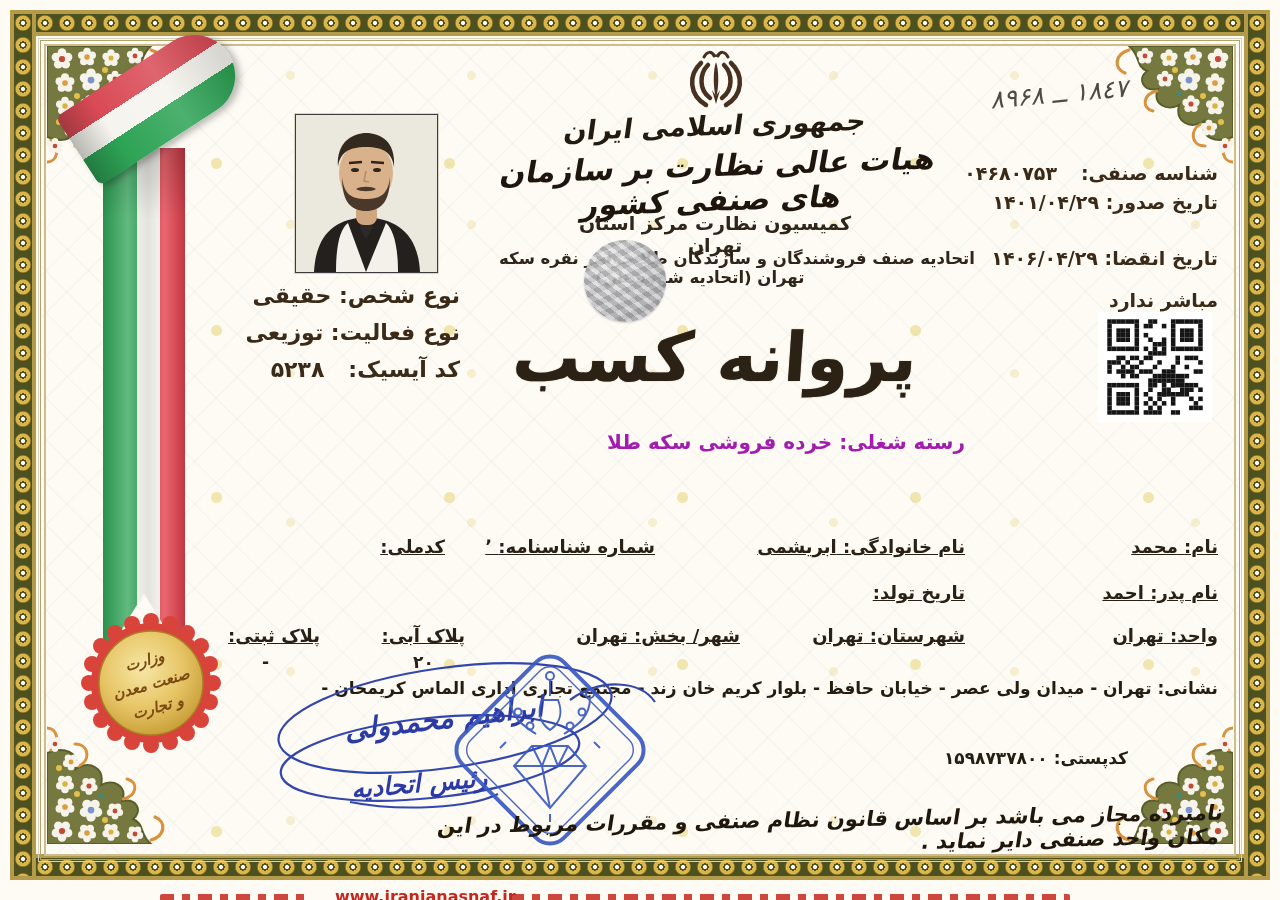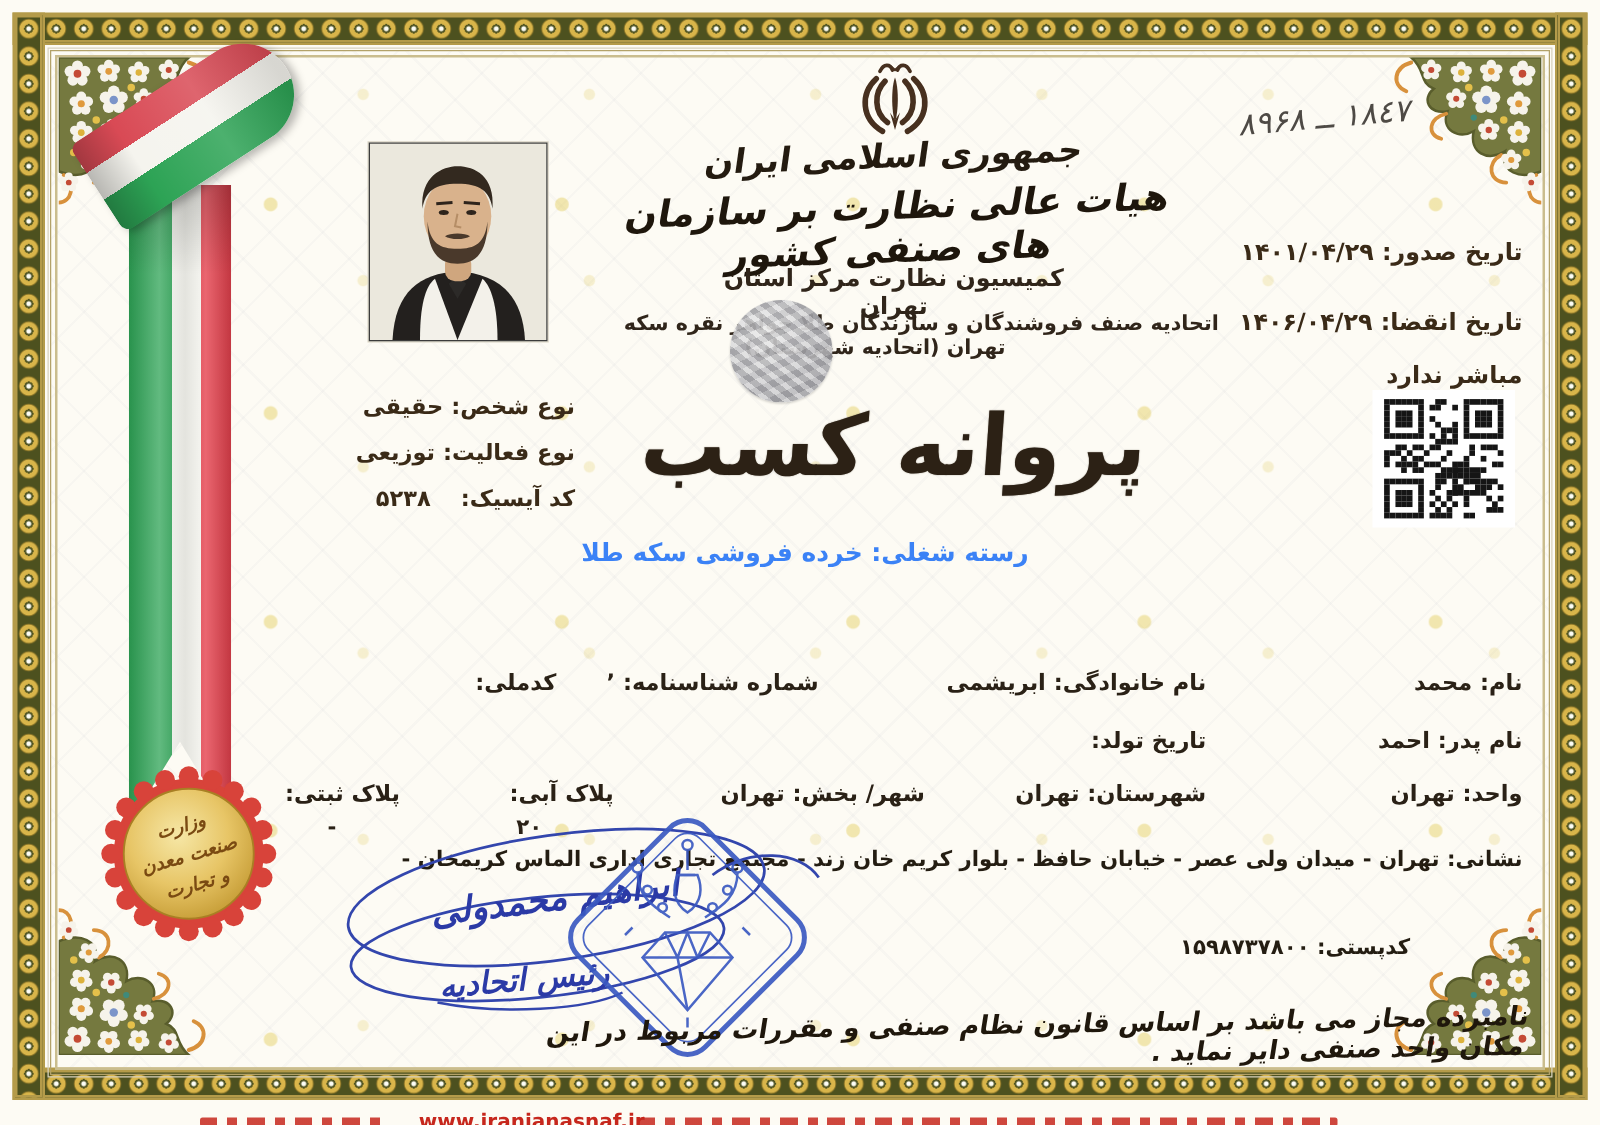--- a/index.html
+++ b/index.html
@@ -66,32 +66,32 @@
   .hologram{position:absolute;left:584px;top:240px;width:82px;height:82px;border-radius:50%;
     background:
       repeating-linear-gradient(38deg, rgba(255,255,255,.35) 0 4px, rgba(120,120,125,.25) 4px 9px),
       repeating-linear-gradient(-24deg, rgba(255,255,255,.25) 0 6px, rgba(140,140,148,.3) 6px 12px),
       radial-gradient(circle at 35% 30%, #d8d8d8, #a9a9ad 60%, #8f8f94);
     opacity:.92;box-shadow:0 1px 2px rgba(0,0,0,.2);}
   .hw-num{position:absolute;left:990px;top:78px;width:170px;direction:rtl;text-align:left;
     font-size:25px;color:#4e4a45;transform:rotate(-5deg);font-style:italic;letter-spacing:2px;}
   
   .rf{position:absolute;direction:rtl;font-weight:bold;color:#3a2a17;font-size:19px;white-space:nowrap;}
-  .lf{position:absolute;direction:rtl;font-weight:bold;color:#3a2a17;font-size:18px;white-space:nowrap;margin-top:32px;}
+  .lf{position:absolute;direction:rtl;font-weight:bold;color:#3a2a17;font-size:22px;white-space:nowrap;}
   .gap1{display:inline-block;width:24px;}
   
   .qr{position:absolute;left:1098px;top:312px;width:114px;height:110px;background:#fff;}
   
   .title{position:absolute;left:465px;top:318px;width:500px;text-align:center;
     font-size:68px;font-weight:bold;color:#2c2115;transform:skewX(-4deg);
     text-shadow:0 0 1px rgba(44,33,21,.6);}
-  .occupation{position:absolute;left:465px;top:430px;width:500px;text-align:left;
-    font-size:20px;font-weight:600;color:#3b82f6;direction:rtl;}
-  
-  .f{position:absolute;direction:rtl;font-size:18px;font-weight:600;color:#2a2116;white-space:nowrap;}
+  .occupation{position:absolute;left:465px;top:430px;width:500px;text-align:right;
+    font-size:20px;font-weight:600;color:#a21caf;direction:rtl;}
+  
+  .f{position:absolute;direction:rtl;font-size:18px;font-weight:600;color:#2a2116;white-space:nowrap;text-decoration:underline;}
   .sub{position:absolute;font-size:17px;font-weight:bold;color:#2a2116;}
   
   .addr{position:absolute;right:62px;direction:rtl;font-size:17px;font-weight:bold;color:#241d12;white-space:nowrap;}
   
   .sig{position:absolute;left:240px;top:640px;width:440px;height:200px;pointer-events:none;}
   .stamp{position:absolute;left:440px;top:638px;width:220px;height:225px;opacity:.92;pointer-events:none;}
   
   .footer-line{position:absolute;right:60px;top:808px;width:840px;text-align:right;direction:rtl;
     font-size:21px;font-weight:bold;transform:skewX(-10deg) rotate(-1deg);color:#1f170c;}
   .bottom-clip{position:absolute;left:40px;right:40px;bottom:0;height:15px;overflow:hidden;}
@@ -254,20 +254,23 @@
 
   <div class="h-country">جمهوری اسلامی ایران</div>
   <div class="h-board">هیات عالی نظارت بر سازمان های صنفی کشور</div>
   <div class="h-comm">کمیسیون نظارت مرکز استان تهران</div>
   <div class="h-union">
     <span>اتحادیه صنف فروشندگان و سازندگان طلا جواهر نقره سکه</span><span class="u-gap"></span><span>تهران (اتحادیه شهرستان)</span>
   </div>
   <div class="hologram"></div>
   <div class="hw-num">۱۸٤۷ ــ ۸۹۶۸</div>
 
+  <div class="rf" style="right:62px;top:162px">
+    <span>شناسه صنفی:</span><span class="gap1"></span><span>۰۴۶۸۰۷۵۳</span>
+  </div>
   <div class="rf" style="right:62px;top:191px">
     <span>تاریخ صدور:</span> <span>۱۴۰۱/۰۴/۲۹</span>
   </div>
   <div class="rf" style="right:62px;top:247px">
     <span>تاریخ انقضا:</span> <span>۱۴۰۶/۰۴/۲۹</span>
   </div>
   <div class="rf" style="right:62px;top:289px">مباشر ندارد</div>
 
   <svg id="qr" class="qr" viewBox="-8 -8 121 121" fill="#151515">
       <rect x="45" y="0" width="5" height="5"></rect>
@@ -529,21 +532,21 @@
 
   <div class="f" style="right:62px;top:625px">
     <span>واحد:</span> <span>تهران</span>
   </div>
   <div class="f" style="right:315px;top:625px">
     <span>شهرستان:</span> <span>تهران</span>
   </div>
   <div class="f" style="right:540px;top:625px">
     <span>شهر/ بخش:</span> <span>تهران</span>
   </div>
-  <div class="f" style="right:789px;top:625px">
+  <div class="f" style="right:815px;top:625px">
     <span>پلاک آبی:</span>
   </div>
   <div class="f" style="right:960px;top:625px">
     <span>پلاک ثبتی:</span>
   </div>
   <div class="sub" style="left:413px;top:652px">۲۰</div>
   <div class="sub" style="left:262px;top:652px">-</div>
 
   <div class="addr" style="top:678px">نشانی: تهران - میدان ولی عصر - خیابان حافظ - بلوار کریم خان زند - مجتمع تجاری اداری الماس کریمخان -</div>
   <div class="addr" style="top:748px;right:152px">

